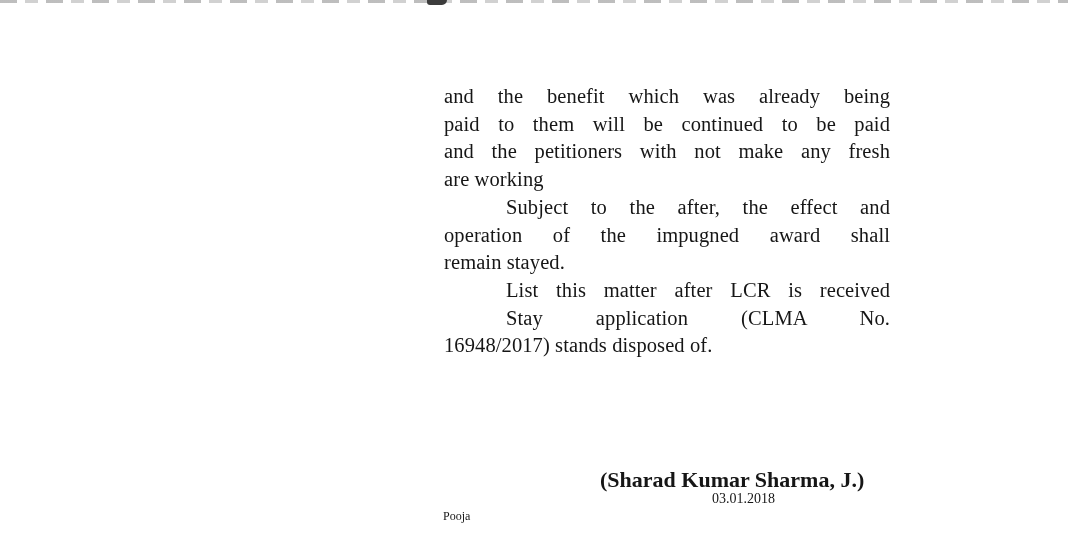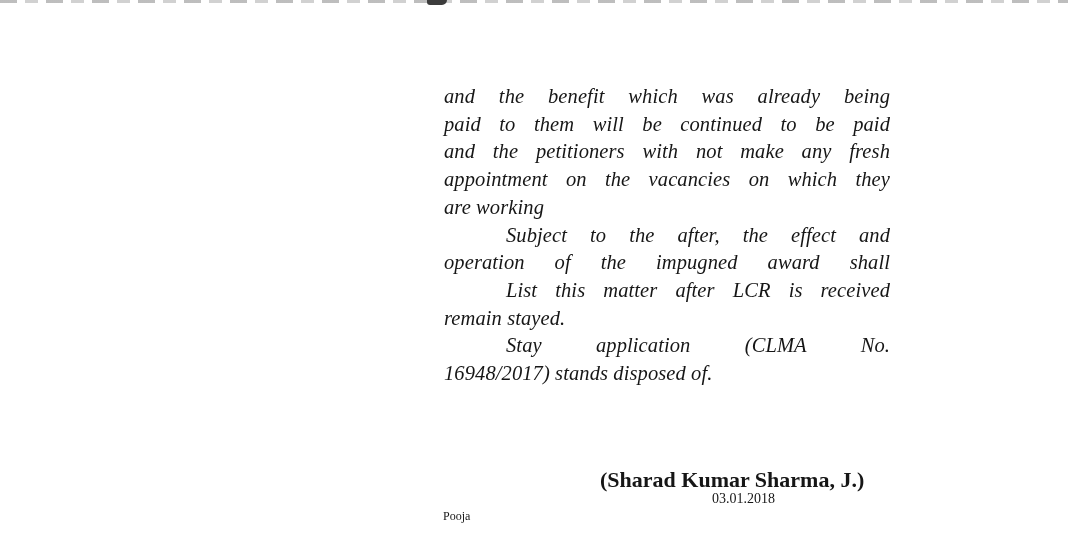--- a/index.html
+++ b/index.html
@@ -42,21 +42,21 @@
   }
   .text-column {
     position: absolute;
     left: 444px;
     top: 83px;
     width: 446px;
     font-size: 20.5px;
     line-height: 27.7px;
     letter-spacing: 0.1px;
   }
-  .line { text-align: left; font-style: italic; }
+  .line { text-align: left; }
   .line.j {
     text-align: justify;
     text-align-last: justify;
   }
   .line.ind { text-indent: 62px; }
   .signature-name {
     position: absolute;
     left: 600px;
     top: 467px;
     font-size: 22px;
@@ -83,26 +83,25 @@
 
 <div class="page">
 
   <div class="top-artifact"></div>
   <div class="top-mark"></div>
 
   <div class="text-column">
     <div class="line j">and the benefit which was already being</div>
     <div class="line j">paid to them will be continued to be paid</div>
     <div class="line j">and the petitioners with not make any fresh</div>
-    <div class="line j">appointment on the vacancies on which they</div>
     <div class="line">are working</div>
     <div class="line j ind">Subject to the after, the effect and</div>
     <div class="line j">operation of the impugned award shall</div>
+    <div class="line">remain stayed.</div>
     <div class="line j ind">List this matter after LCR is received</div>
-    <div class="line">remain stayed.</div>
     <div class="line j ind">Stay application (CLMA No.</div>
     <div class="line">16948/2017) stands disposed of.</div>
   </div>
 
   <div class="signature-name">(Sharad Kumar Sharma, J.)</div>
   <div class="signature-date">03.01.2018</div>
 
   <div class="steno">Pooja</div>
 
 </div>

